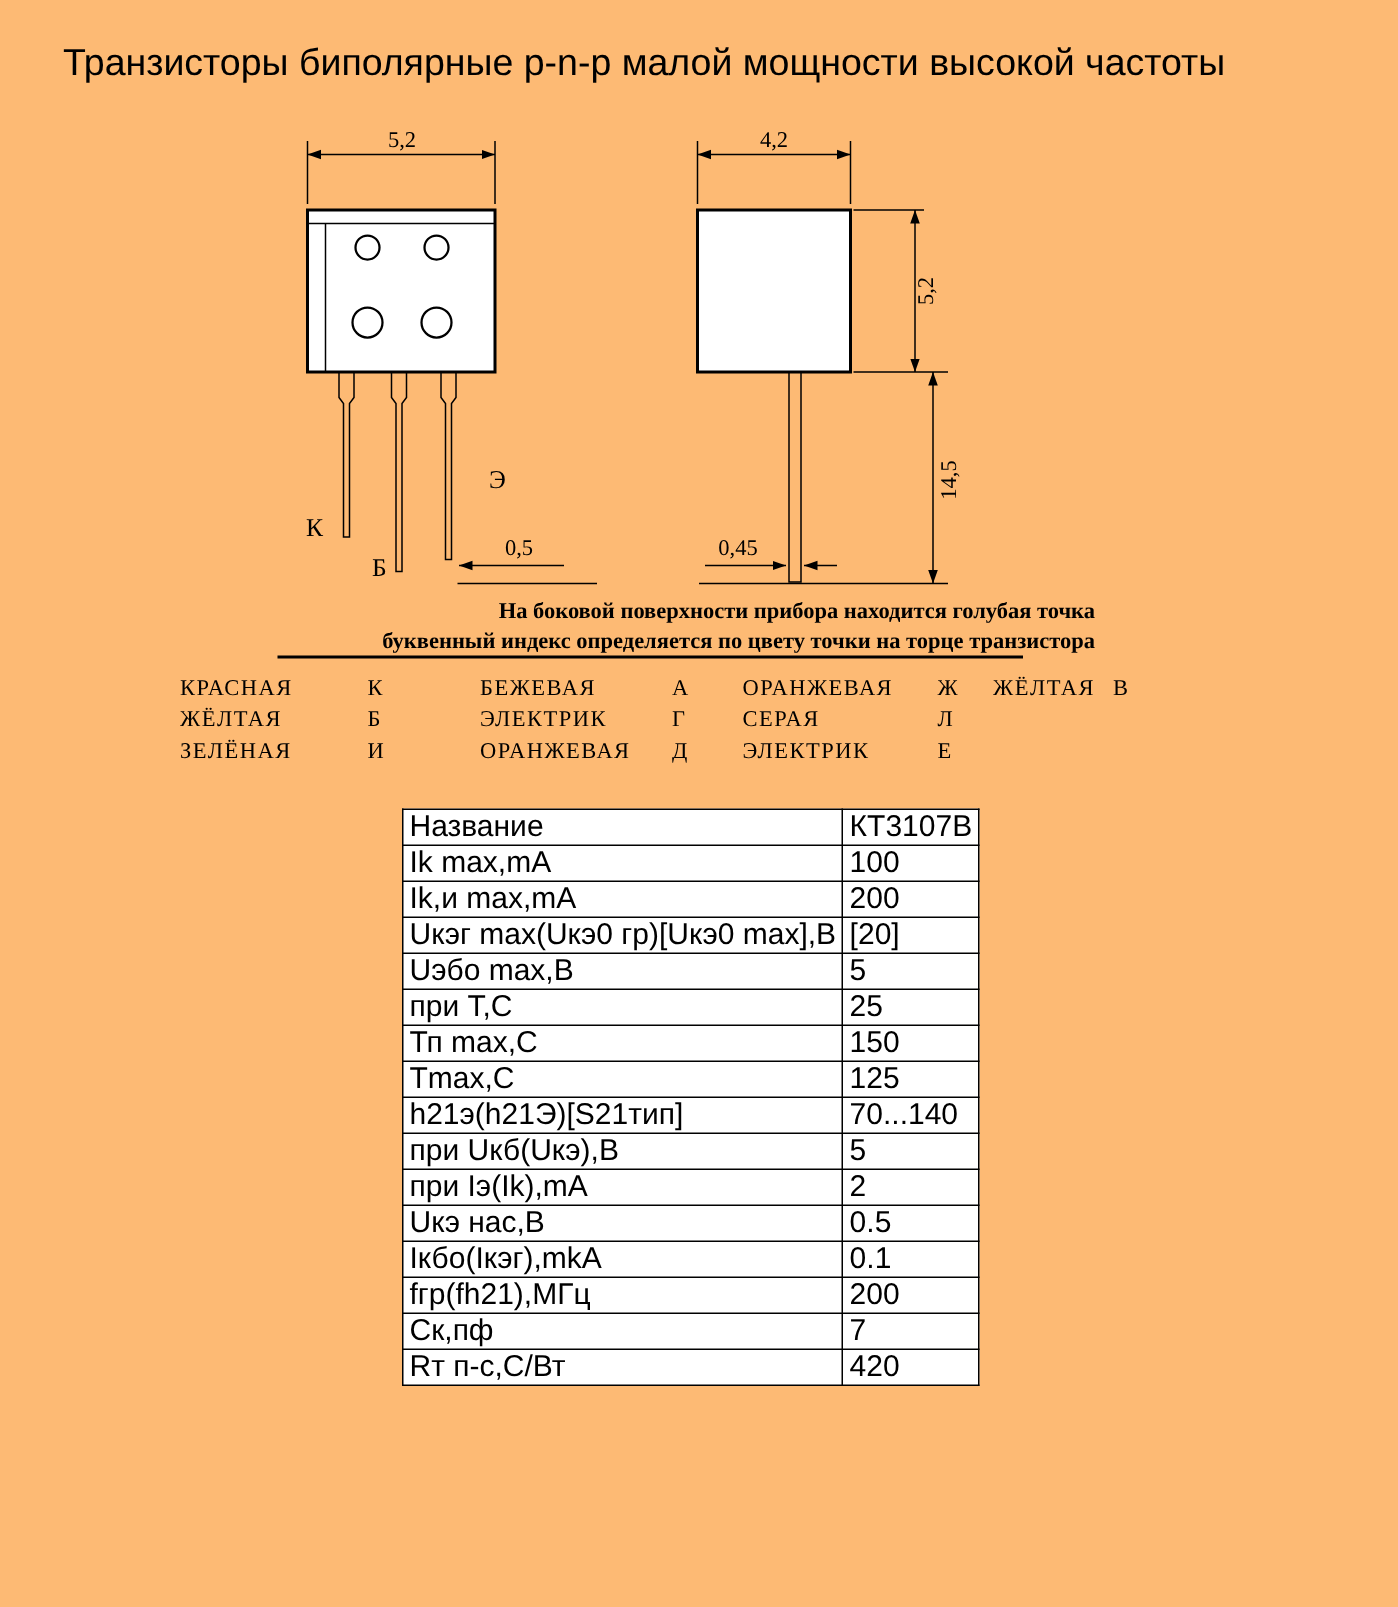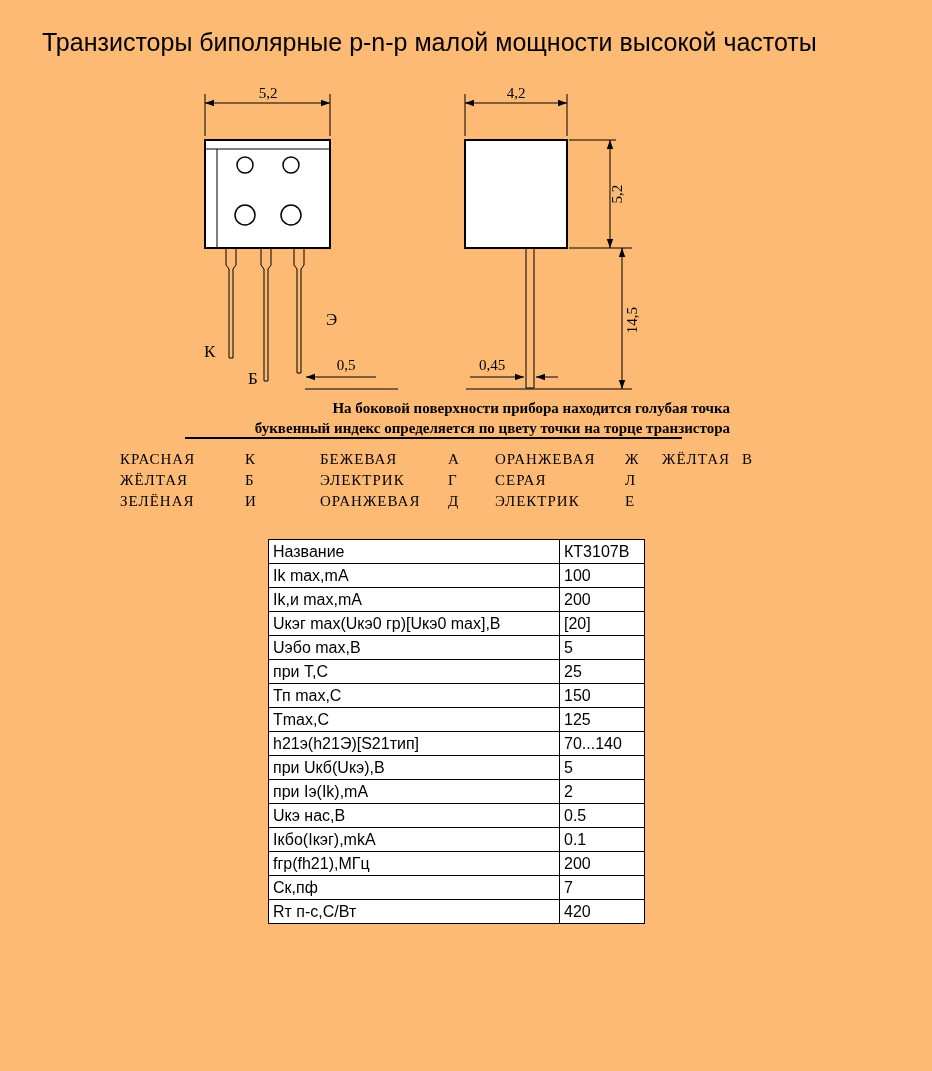--- a/index.html
+++ b/index.html
@@ -34,21 +34,21 @@
     grid-auto-rows:21px;
     font-family:"Liberation Serif", serif;
     font-size:15px; letter-spacing:1px;
     align-items:center;
   }
 
   table.params {
     position:absolute; left:268px; top:539px;
     border-collapse:collapse;
     font-family:"Liberation Sans", sans-serif;
-    font-size:16px;
+    font-size:20px;
     background:#fff;
   }
   table.params td {
     border:1px solid #000;
     height:24px;
     padding:0 4px;
     white-space:nowrap;
     vertical-align:middle;
   }
   table.params td.c1 { width:291px; }

